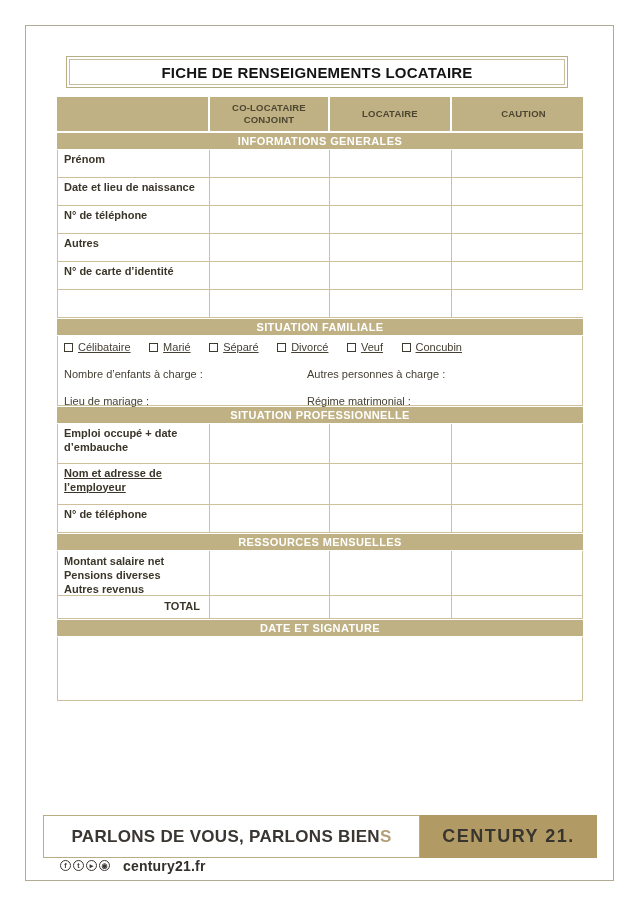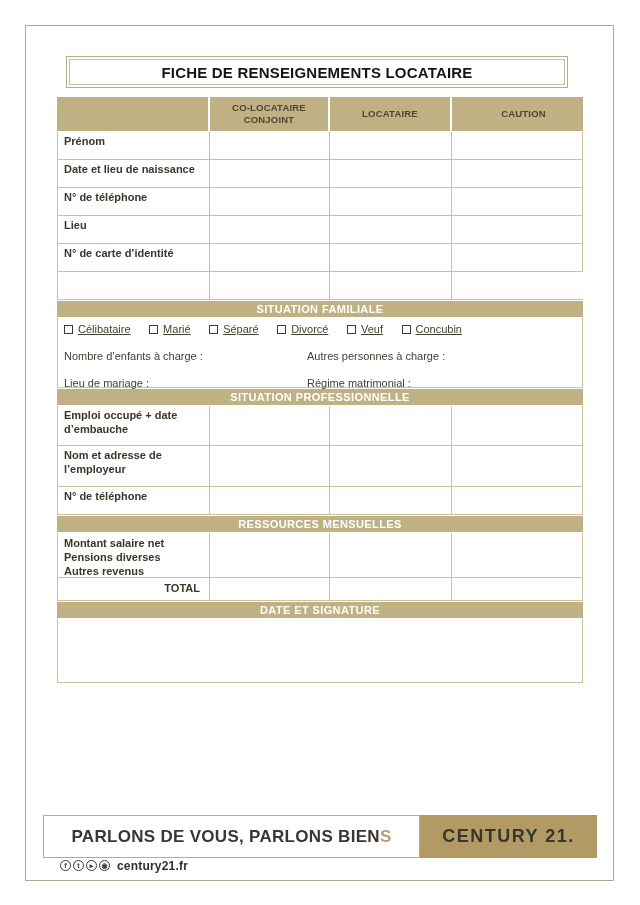--- a/index.html
+++ b/index.html
@@ -26,21 +26,21 @@
   .header-row .cell{border-right:2px solid #fff;border-left:none !important;display:flex;
         align-items:center;justify-content:center;text-align:center;font-weight:bold;
         font-size:9.5px;line-height:12px;color:var(--header-text,#4c4631);letter-spacing:.2px;}
   .header-row .cell:last-child{border-right:none;padding-left:12px;}
   .band{height:18px;box-sizing:border-box;background:var(--band-bg,#bfb183);
         color:var(--band-text,#fff);font-weight:bold;text-align:center;font-size:11px;
         line-height:16px;letter-spacing:.4px;border-top:1px solid #fff;border-bottom:1px solid #fff;}
   .label-cell{font-weight:bold;padding:3px 6px 0 6px;line-height:13.5px;}
   .info-row{height:28px;}
   .prof-row-a{height:40px;}
-  .prof-row-b{height:41px;}
+  .prof-row-b{height:41px;text-decoration:underline;}
   .phone-row{height:28px;}
   .income-row{height:45px;}
   .income-lines div{line-height:14px;}
   .total-row{height:23px;}
   .total-cell{font-weight:bold;text-align:right;padding:4px 9px 0 0;}
 
   
   .fam-block{box-sizing:border-box;height:70px;padding:3px 8px 0 6px;
         border-left:1px solid var(--grid-line,#cdc19b);border-right:1px solid var(--grid-line,#cdc19b);
         border-bottom:1px solid var(--grid-line,#cdc19b);color:#454034;}
@@ -60,62 +60,63 @@
         align-items:center;justify-content:center;font-weight:bold;font-size:17px;
         color:var(--dark,#3a3632);letter-spacing:.3px;white-space:nowrap;}
   .tagline-accent{color:var(--accent-s,#b3a077);}
   .brand-box{width:177px;background:var(--gold,#b19a63);display:flex;align-items:center;
         justify-content:center;font-weight:bold;font-size:18px;color:#38342e;letter-spacing:1.5px;
         white-space:nowrap;}
   .social-row{position:absolute;left:60px;top:859px;display:flex;align-items:center;height:13px;}
   .social-icon{width:11px;height:11px;border:1px solid #3a3632;border-radius:50%;font-size:7px;
         line-height:9px;text-align:center;color:#3a3632;margin-right:2px;box-sizing:border-box;
         font-weight:bold;}
-  .website{font-weight:bold;font-size:12px;color:#33302a;margin-left:5px;letter-spacing:.2px;}
+  .website{font-weight:bold;font-size:14px;color:#33302a;margin-left:11px;letter-spacing:.2px;}
 </style>
 </head>
 <body>
 
 <div class="page">
   <div class="page-border"></div>
 
   <div class="title-box">
     <div class="title-inner">FICHE DE RENSEIGNEMENTS LOCATAIRE</div>
   </div>
 
   <div class="form-table">
 
     <div class="grid-row header-row">
       <div class="cell"></div>
       <div class="cell">CO-LOCATAIRE CONJOINT</div>
       <div class="cell">LOCATAIRE</div>
       <div class="cell">CAUTION</div>
     </div>
 
+    <div class="band">INFORMATIONS GENERALES</div>
 
     <div class="grid-row info-row">
       <div class="cell label-cell">Prénom</div>
       <div class="cell"></div>
       <div class="cell"></div>
       <div class="cell"></div>
     </div>
     <div class="grid-row info-row">
       <div class="cell label-cell">Date et lieu de naissance</div>
       <div class="cell"></div>
       <div class="cell"></div>
       <div class="cell"></div>
     </div>
     <div class="grid-row info-row">
       <div class="cell label-cell">N° de téléphone</div>
       <div class="cell"></div>
       <div class="cell"></div>
       <div class="cell"></div>
     </div>
     <div class="grid-row info-row">
-      <div class="cell label-cell">Lieu</div>
+      <div class="cell label-cell">Autres</div>
       <div class="cell"></div>
       <div class="cell"></div>
       <div class="cell"></div>
     </div>
     <div class="grid-row info-row">
       <div class="cell label-cell">N° de carte d’identité</div>
       <div class="cell"></div>
       <div class="cell"></div>
       <div class="cell"></div>
     </div>

